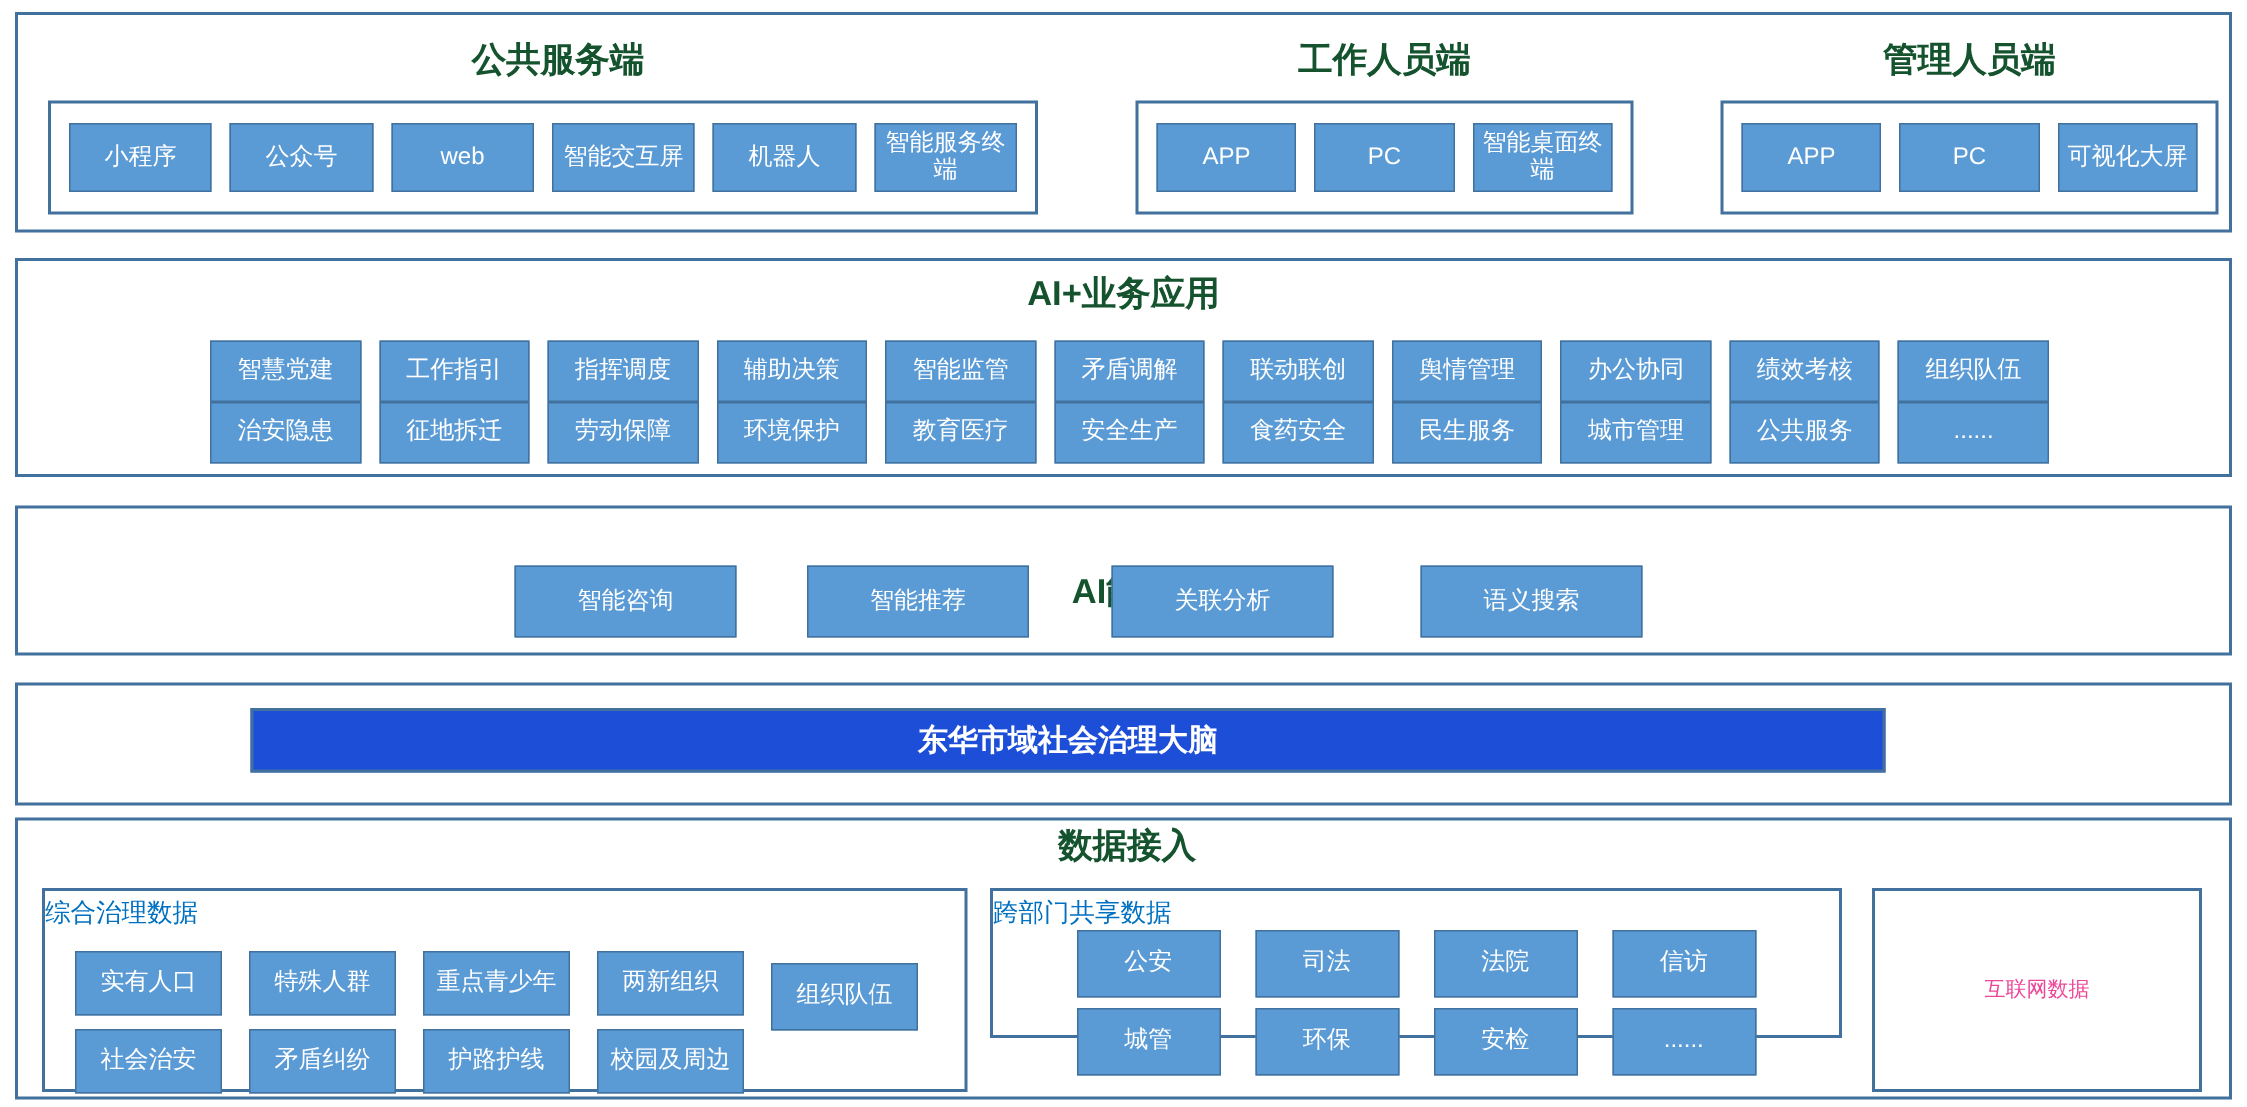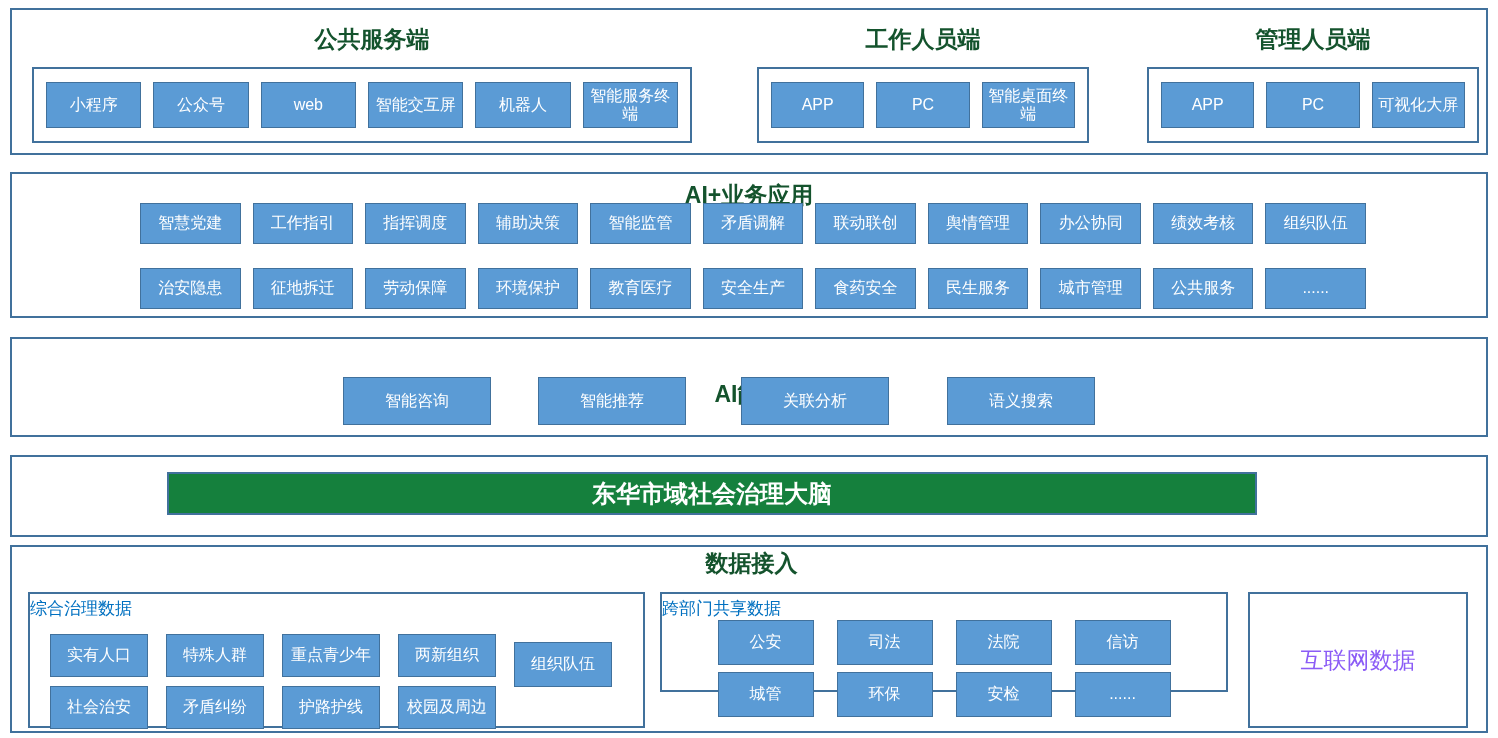--- a/index.html
+++ b/index.html
@@ -39,39 +39,39 @@
     display:flex;gap:12px;
   }
   .biz-row .box{flex:1;height:41px;}
   
   #sec-ai{top:337px;height:100px;}
   .ai-box{position:absolute;top:38px;width:148px;height:48px;}
   
   #sec-brain{top:455px;height:82px;}
   .brain-bar{
     position:absolute;left:155px;top:15px;width:1090px;height:43px;
-    background:#15803d;border:2px solid #41719C;box-sizing:border-box;
+    background:#1d4ed8;border:2px solid #41719C;box-sizing:border-box;
     display:flex;align-items:center;justify-content:center;
-    color:#ffffff;font-weight:bold;font-size:24px;
+    color:#ffffff;font-weight:bold;font-size:20px;
   }
   
   #sec-data{top:545px;height:188px;}
   .group-title{
     position:absolute;top:3px;left:0;right:0;
     color:#0070C0;font-size:17px;
   }
   .data-row{position:absolute;display:flex;}
   .gov-row{left:20px;gap:18px;margin-top:12px;}
   .gov-row .box{width:98px;height:43px;}
   .cross-row{left:0;right:0;justify-content:center;gap:23px;}
   .cross-row .box{width:96px;height:45px;}
   .side-box{position:absolute;left:484px;top:48px;width:98px;height:45px;}
   #internet-box{
     display:flex;align-items:center;justify-content:center;
-    color:#8b5cf6;font-size:23px;
+    color:#ec4899;font-size:14px;
   }
 </style>
 </head>
 <body>
 
 <div class="section" id="sec-clients">
   <div class="sec-title" style="left:30px;width:660px;top:14px;">公共服务端</div>
   <div class="inner-box client-items" style="left:20px;top:57px;width:660px;height:76px;">
       <div class="box">小程序</div>
       <div class="box">公众号</div>
@@ -91,21 +91,21 @@
   <div class="sec-title" style="left:1135px;width:332px;top:14px;">管理人员端</div>
   <div class="inner-box client-items" style="left:1135px;top:57px;width:332px;height:76px;">
       <div class="box">APP</div>
       <div class="box">PC</div>
       <div class="box">可视化大屏</div>
     </div>
 </div>
 
 <div class="section" id="sec-business">
   <div class="sec-title" style="left:0;right:0;top:6px;">AI+业务应用</div>
-  <div class="biz-row" style="top:29px;">
+  <div class="biz-row" style="top:53px;">
       <div class="box">智慧党建</div>
       <div class="box">工作指引</div>
       <div class="box">指挥调度</div>
       <div class="box">辅助决策</div>
       <div class="box">智能监管</div>
       <div class="box">矛盾调解</div>
       <div class="box">联动联创</div>
       <div class="box">舆情管理</div>
       <div class="box">办公协同</div>
       <div class="box">绩效考核</div>

